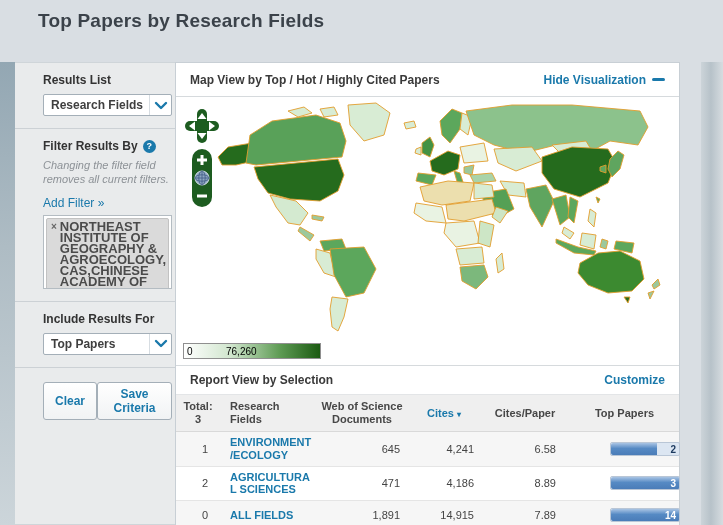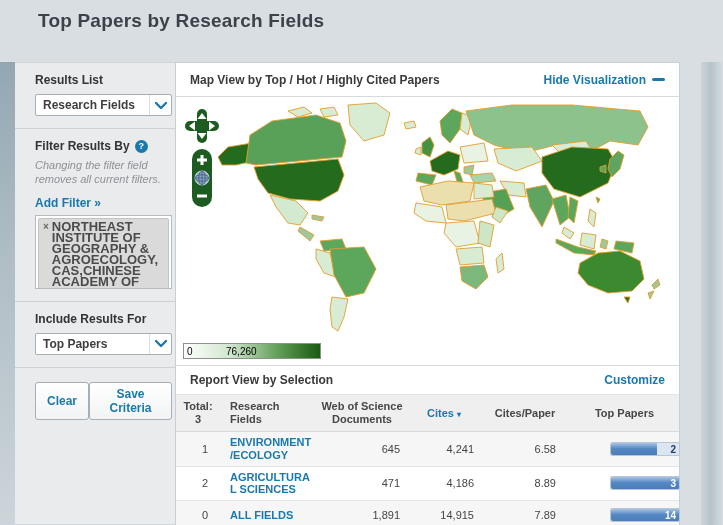--- a/index.html
+++ b/index.html
@@ -21,37 +21,37 @@
   }
   .page-title {
     position:absolute; left:14px; top:10px;
     font-size:19px; font-weight:bold; color:#3b424a; letter-spacing:0.2px;margin-left:24px;
   }
   
   .sidebar {
     position:absolute; left:15px; top:62px; width:170px; height:463px;
     background:#e9ebec; border:1px solid #cfd5d9; border-left:none;
   }
-  .sb-sec { padding:10px 12px 12px 20px; border-bottom:1px solid #ccd1d5; }
+  .sb-sec { padding:10px 12px 12px 28px; border-bottom:1px solid #ccd1d5; }
   .sb-sec:last-child { border-bottom:none; }
   .sb-label { display:block; font-size:12px; font-weight:bold; color:#333; margin-bottom:7px; }
   .select {
     height:22px; background:#fff; border:1px solid #a4afb8; border-radius:2px;
     display:flex; align-items:center; justify-content:space-between; cursor:pointer;
   }
   .select-value { font-size:12px; font-weight:bold; color:#3f3f3f; padding-left:7px; white-space:nowrap; }
   .select-arrow { width:22px; height:100%; display:flex; align-items:center; justify-content:center; border-left:1px solid #d7dde2; }
   .sec-title-row { display:flex; align-items:center; gap:5px; margin-bottom:6px;text-align:center; }
   .sec-title-row .sb-label { margin-bottom:0; }
   .help {
     width:13px; height:13px; border-radius:50%; background:#1a79ab; color:#fff;
     font-size:9px; font-weight:bold; display:flex; align-items:center; justify-content:center; cursor:pointer;
   }
   .note { font-size:11px; font-style:italic; color:#8d9297; line-height:1.25; margin-bottom:6px; }
-  .add-filter { display:inline-block; font-size:12px; font-weight:bold; color:#1a79ab; text-decoration:none; cursor:pointer; margin-bottom:5px; }
+  .add-filter { display:inline-block; font-size:12px; font-weight:normal; color:#1a79ab; text-decoration:none; cursor:pointer; margin-bottom:5px; }
   .listbox { background:#fff; border:1px solid #b4bcc2; height:74px; padding:2px; overflow:hidden; }
   .chip {
     background:#dadada; border:1px solid #c2c2c2; border-radius:2px;
     padding:2px 4px 3px 4px; display:flex; gap:3px; cursor:pointer;
   }
   .chip-x { font-size:10px; font-weight:bold; color:#666; line-height:11px; }
   .chip-text { font-size:13px; font-weight:bold; color:#4b4b4b; line-height:11px; text-transform:uppercase; }
   .sb-buttons { display:flex; padding-top:14px; }
   .sb-btn {
     background:linear-gradient(#ffffff,#f1f3f4); border:1px solid #a4afb8; border-radius:3px;

